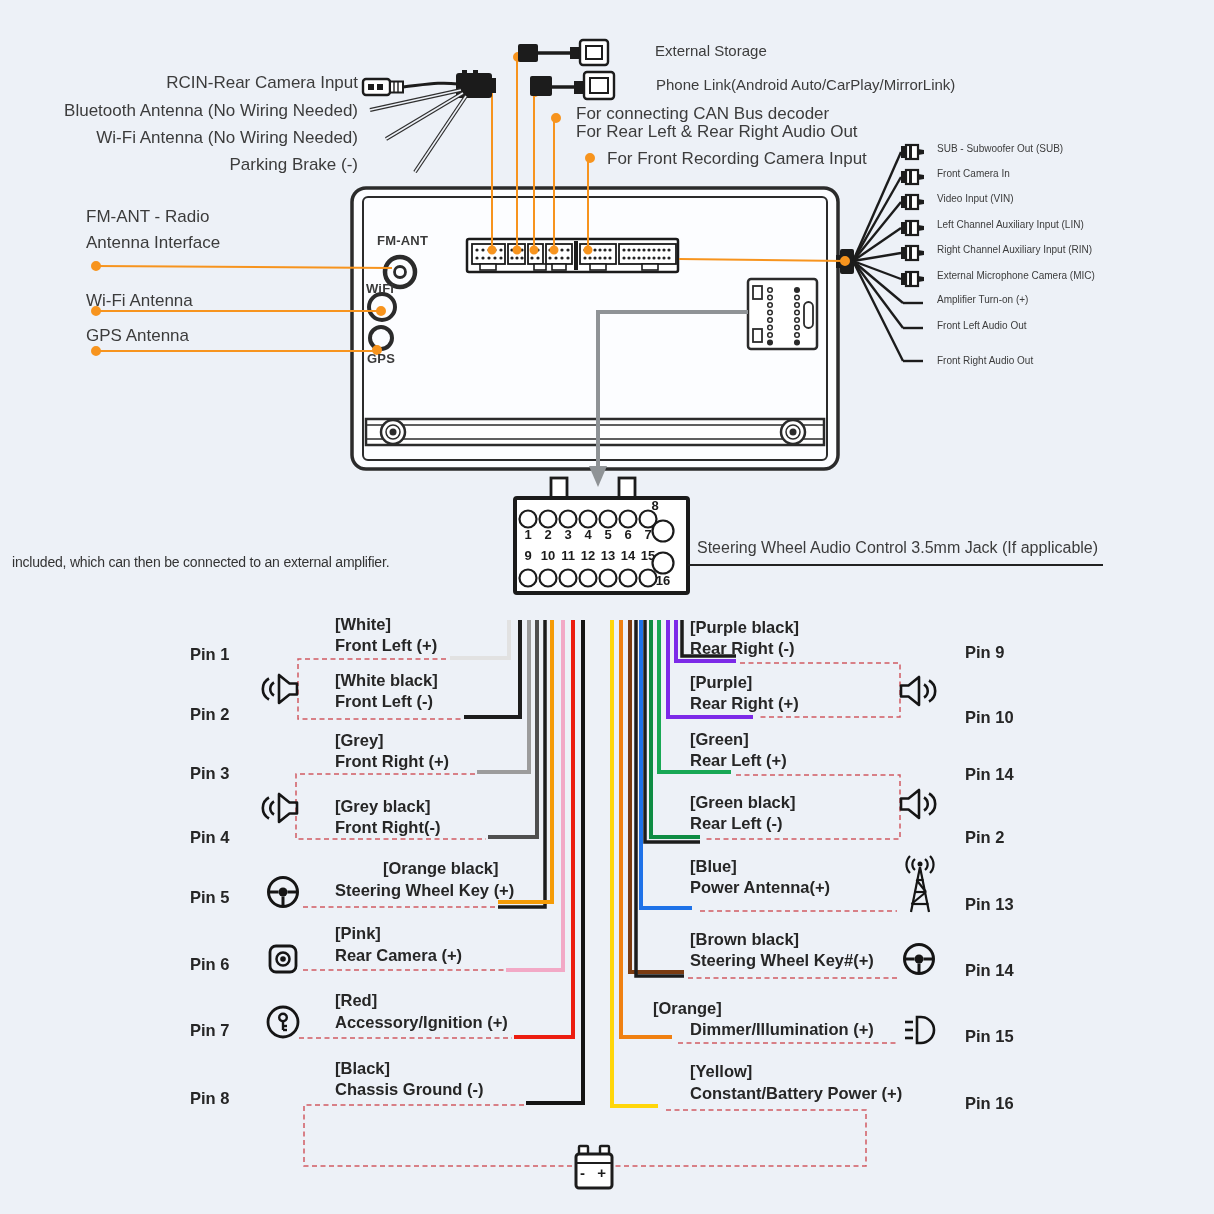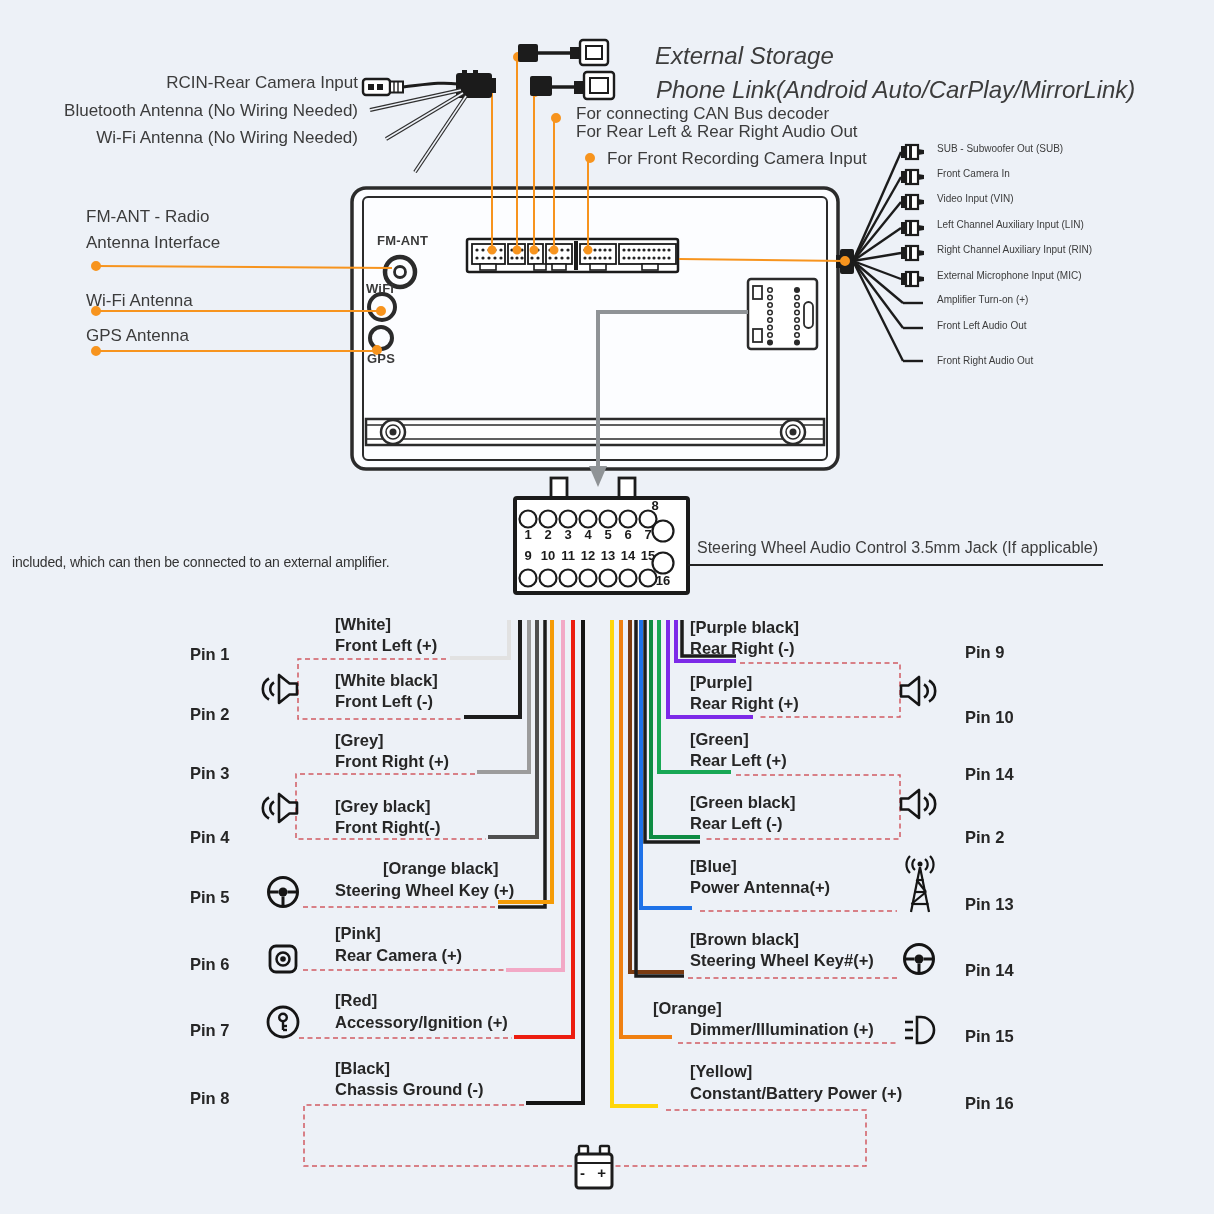--- a/index.html
+++ b/index.html
@@ -1,20 +1,20 @@
 <!DOCTYPE html>
 <html><head>
 <meta charset="utf-8">
 <style>
   html,body{margin:0;padding:0;}
   body{width:1214px;height:1214px;background:#EDF1F7;font-family:"Liberation Sans",sans-serif;position:relative;overflow:hidden;}
   #stage{position:absolute;left:0;top:0;width:1214px;height:1214px;}
   svg{position:absolute;left:0;top:0;}
   .t{position:absolute;color:#3C3C3C;font-size:17px;font-weight:500;white-space:nowrap;line-height:1.1;}
-  .big{font-size:24px;font-style:italic;}
+  .big{font-size:15px;}
   .rca{font-size:10px;}
   .note{font-size:14px;color:#333;letter-spacing:-0.2px;}
   .tag{font-weight:700;color:#262626;font-size:16.5px;}
   .pin{font-weight:700;color:#262626;font-size:16.5px;}
   .unitlbl{font-weight:700;color:#3A3A3A;font-size:13px;letter-spacing:0.2px;}
   .num{position:absolute;font-weight:700;color:#1b1b1b;font-size:13px;transform:translateX(-50%);}
   .ra{text-align:right;}
 </style>
 </head>
 <body>
@@ -392,38 +392,39 @@
     <path d="M-2,-13 h4 a13,13 0 0 1 0,26 h-4 z"></path>
     <line x1="-14" y1="-8" x2="-6" y2="-8"></line>
         <line x1="-14" y1="0" x2="-6" y2="0"></line>
         <line x1="-14" y1="8" x2="-6" y2="8"></line>
   </g>
 </svg>
 
 <div class="t ra" style="left:160px;top:74px;width:198px;">RCIN-Rear Camera Input</div>
 <div class="t ra" style="left:40px;top:102px;width:318px;">Bluetooth Antenna (No Wiring Needed)</div>
 <div class="t ra" style="left:40px;top:129px;width:318px;">Wi-Fi Antenna (No Wiring Needed)</div>
+<div class="t ra" style="left:40px;top:156px;width:318px;">Parking Brake (-)</div>
 
 <div class="t" style="left:86px;top:208px;">FM-ANT - Radio</div>
 <div class="t" style="left:86px;top:234px;">Antenna Interface</div>
 <div class="t" style="left:86px;top:292px;">Wi-Fi Antenna</div>
 <div class="t" style="left:86px;top:327px;">GPS Antenna</div>
 
 <div class="t big" style="left:655px;top:43px;">External Storage</div>
 <div class="t big" style="left:656px;top:77px;">Phone Link(Android Auto/CarPlay/MirrorLink)</div>
 <div class="t" style="left:576px;top:105px;">For connecting CAN Bus decoder</div>
 <div class="t" style="left:576px;top:123px;">For Rear Left &amp; Rear Right Audio Out</div>
 <div class="t" style="left:607px;top:150px;">For Front Recording Camera Input</div>
 
 <div class="t rca" style="left:937px;top:143px;">SUB - Subwoofer Out (SUB)</div>
 <div class="t rca" style="left:937px;top:168px;">Front Camera In</div>
 <div class="t rca" style="left:937px;top:193px;">Video Input (VIN)</div>
 <div class="t rca" style="left:937px;top:219px;">Left Channel Auxiliary Input (LIN)</div>
 <div class="t rca" style="left:937px;top:244px;">Right Channel Auxiliary Input (RIN)</div>
-<div class="t rca" style="left:937px;top:270px;">External Microphone Input (MIC)</div>
+<div class="t rca" style="left:937px;top:270px;">External Microphone Camera (MIC)</div>
 <div class="t rca" style="left:937px;top:294px;">Amplifier Turn-on (+)</div>
 <div class="t rca" style="left:937px;top:320px;">Front Left Audio Out</div>
 <div class="t rca" style="left:937px;top:355px;">Front Right Audio Out</div>
 
 <div class="t unitlbl" style="left:377px;top:234px;">FM-ANT</div>
 <div class="t unitlbl" style="left:366px;top:282px;">WiFi</div>
 <div class="t unitlbl" style="left:367px;top:352px;">GPS</div>
 
 <div class="t note" style="left:12px;top:555px;">included, which can then be connected to an external amplifier.</div>
 <div class="t" style="left:697px;top:539px;font-size:16px;">Steering Wheel Audio Control 3.5mm Jack (If applicable)</div>

